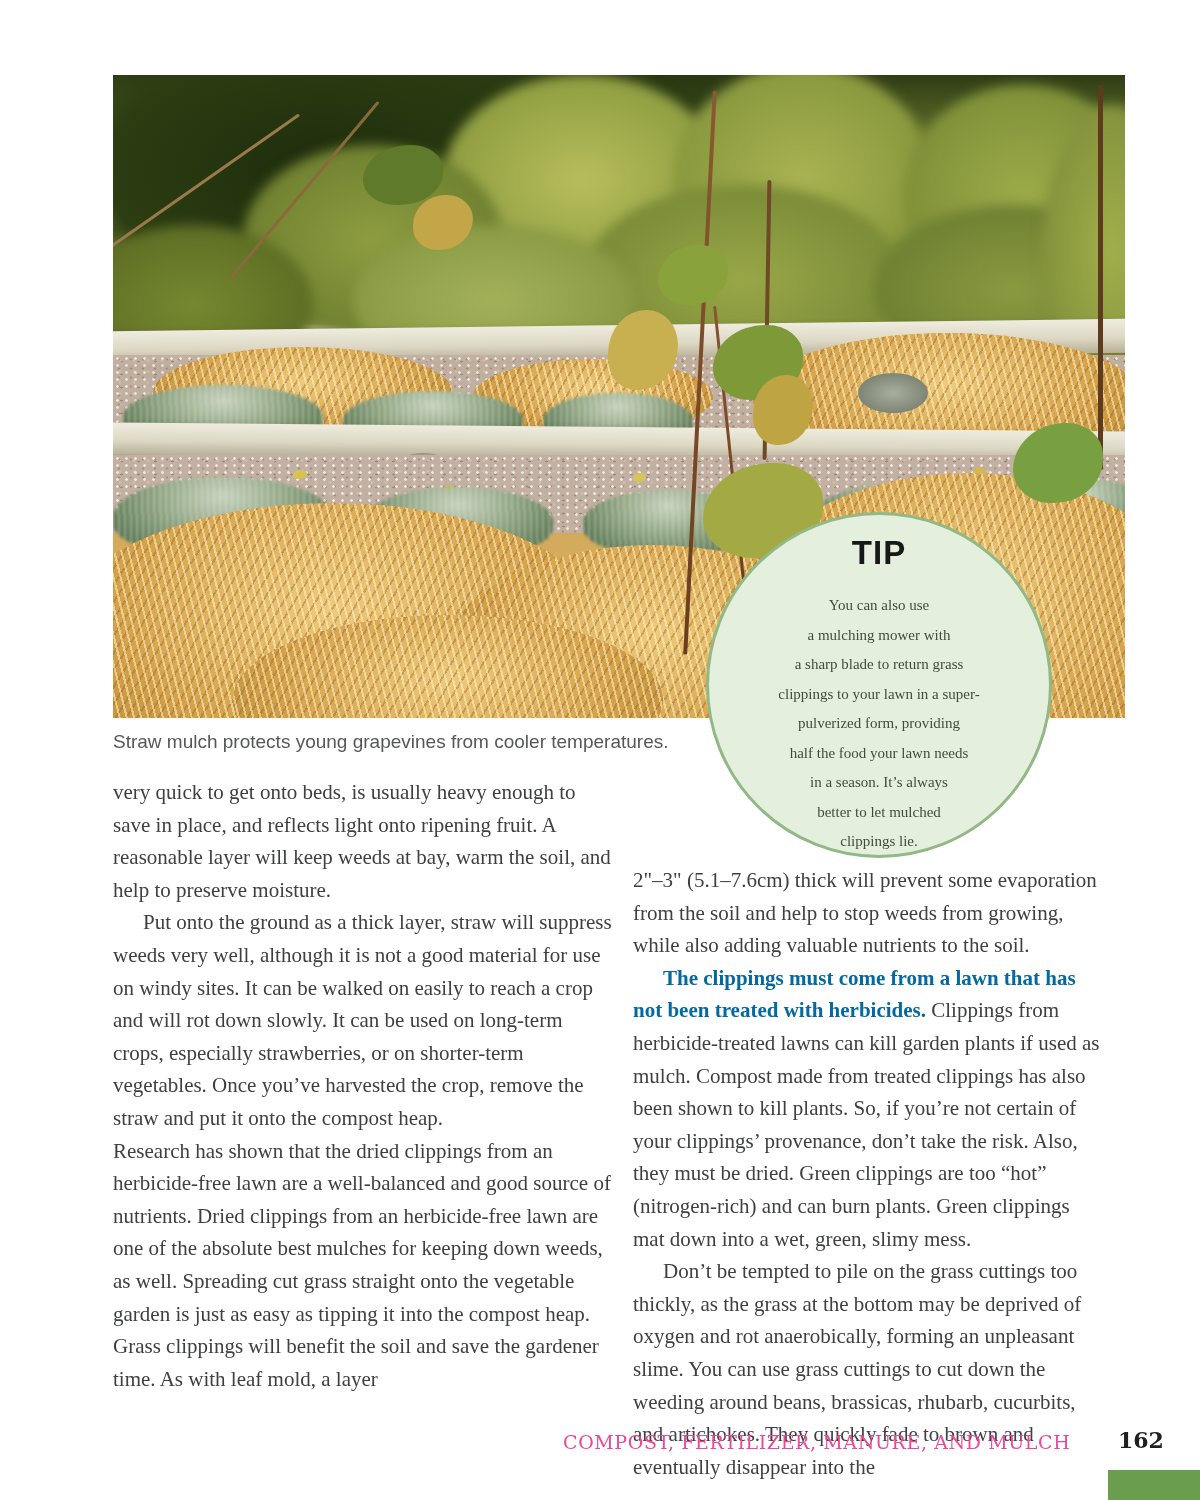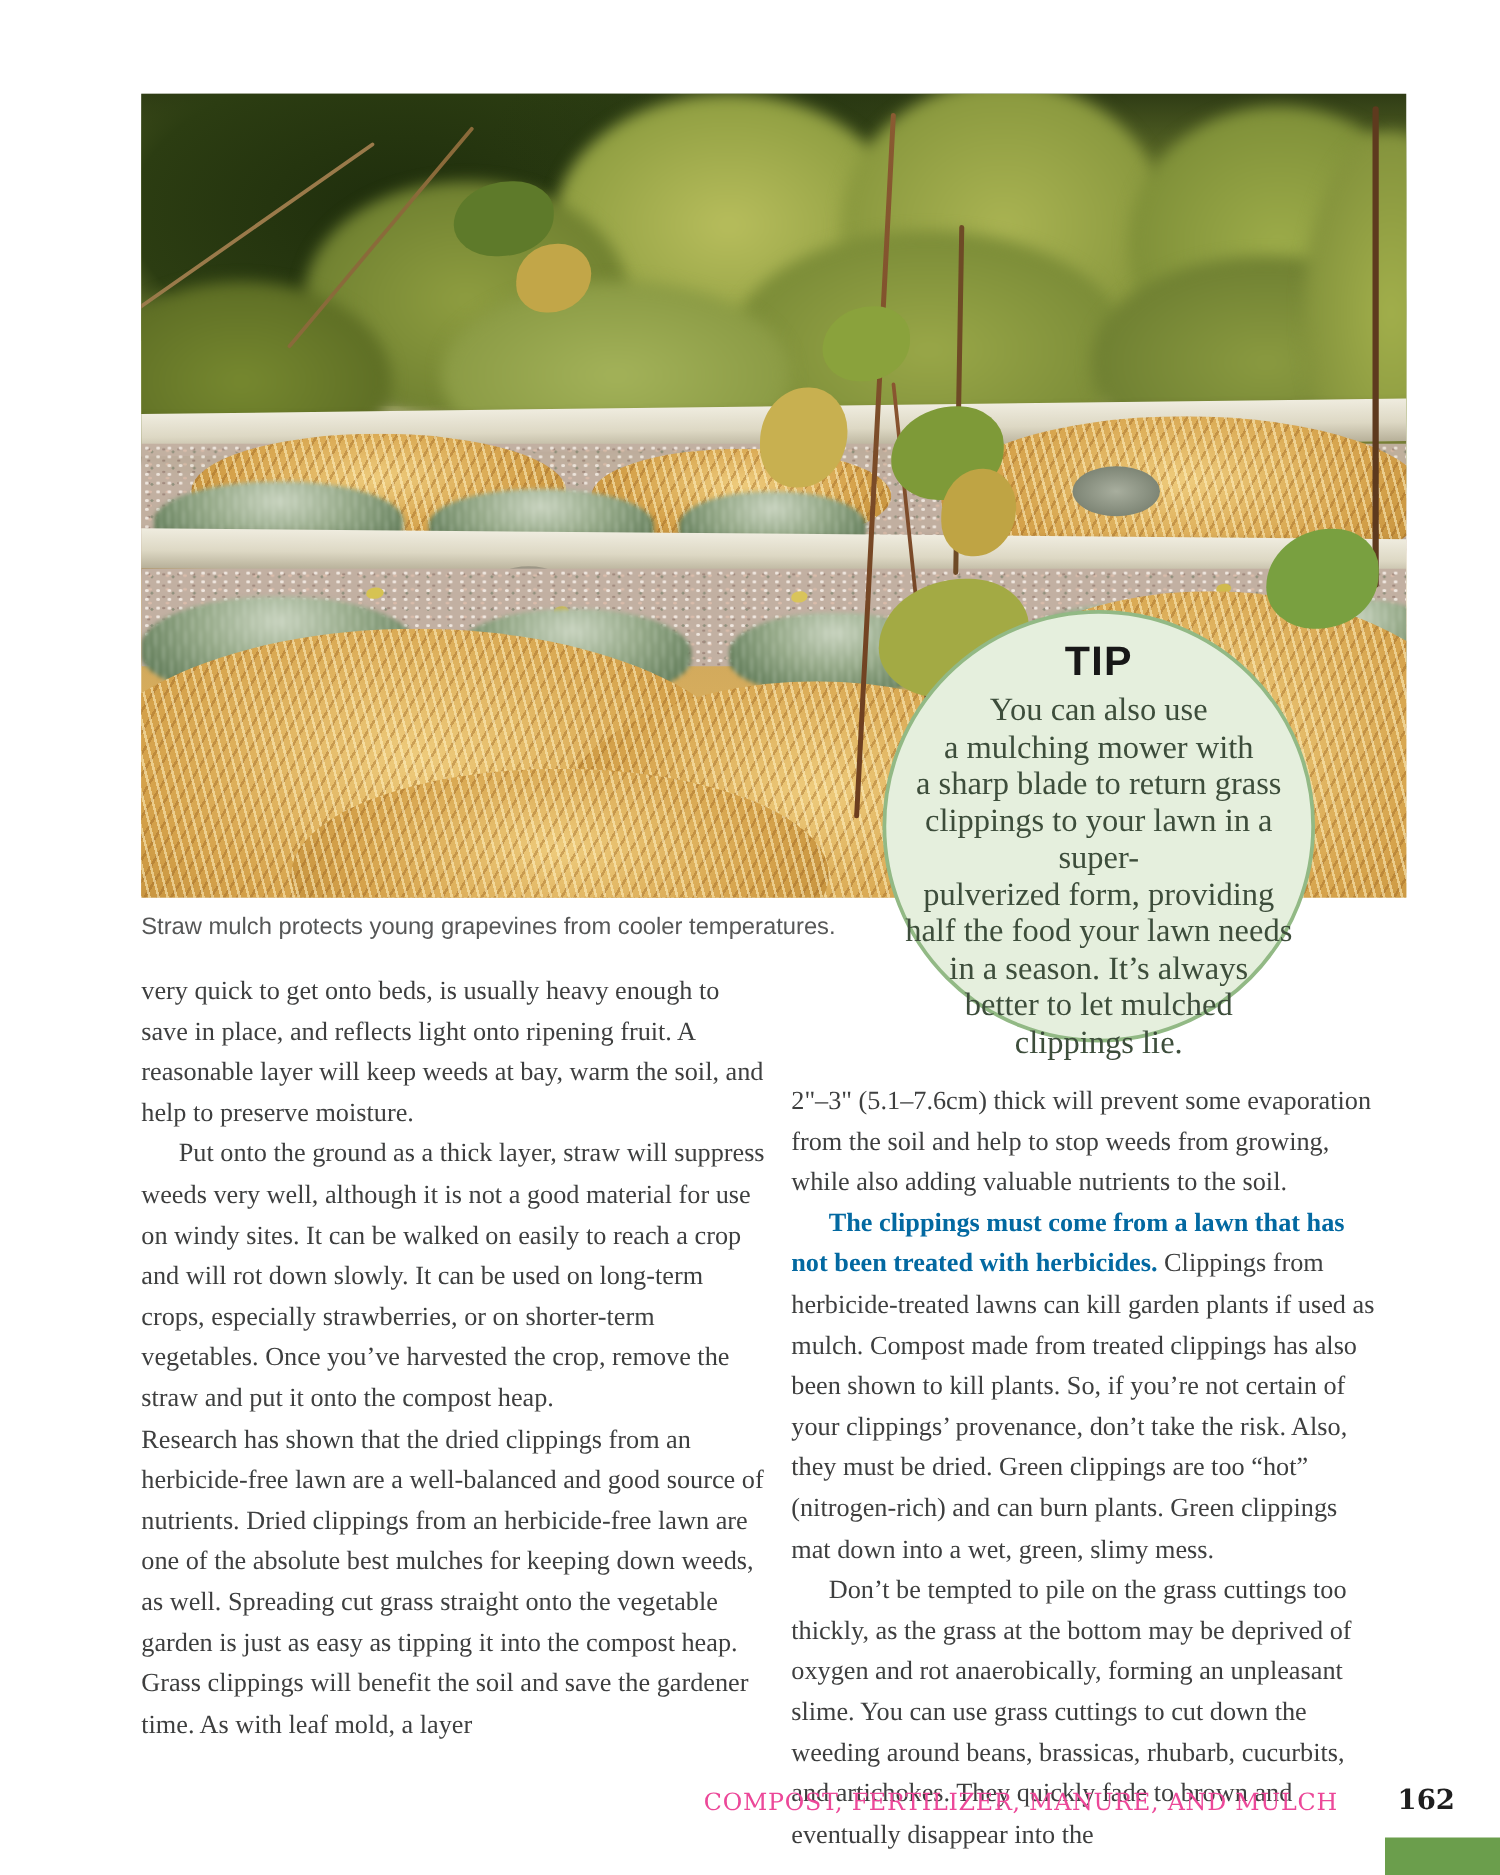--- a/index.html
+++ b/index.html
@@ -28,25 +28,25 @@
           radial-gradient(ellipse at 50% 38%,#eecb7c 0%,#d5a24b 55%,#b58230 100%);}
   .lav{border-radius:50% 50% 42% 42%;filter:blur(1.5px);
        background:
         repeating-linear-gradient(88deg,rgba(225,235,220,.5) 0 2px,rgba(0,0,0,0) 2px 6px),
         radial-gradient(ellipse at 50% 25%,#c4cfba 0%,#8ca17e 40%,#5f7a55 72%,#41603e 100%);}
   .vine{border-radius:3px;}
   .gleaf{border-radius:62% 42% 58% 44%;filter:blur(.5px);}
   .yleaf{border-radius:58% 46% 60% 42%;}
 
   
-  .tip{position:absolute;left:706px;top:488px;width:346px;height:346px;box-sizing:border-box;
+  .tip{position:absolute;left:706px;top:512px;width:346px;height:346px;box-sizing:border-box;
        background:#e5efdd;border:3px solid #92b985;border-radius:50%;z-index:6;text-align:center;}
   .tip-title{font-family:"Liberation Sans",sans-serif;font-weight:bold;font-size:33px;
              color:#181818;margin-top:19px;letter-spacing:1px;}
-  .tip-body{font-size:26px;line-height:29.5px;color:#3d4d3b;white-space:pre-line;margin-top:5px;}
+  .tip-body{font-size:15px;line-height:29.5px;color:#3d4d3b;white-space:pre-line;margin-top:19px;}
 
   
   .caption{position:absolute;left:113px;top:731px;font-family:"Liberation Sans",sans-serif;
            font-size:19px;color:#565757;}
   .col{position:absolute;font-size:21px;line-height:32.6px;color:#3e3f3f;}
   .col-left{left:113px;top:776px;width:500px;}
   .col-right{left:633px;top:864px;width:472px;}
   .col p{margin:0;}
   .indent{text-indent:30px;}
   .sect-head{font-family:"Liberation Sans",sans-serif;font-weight:bold;font-size:26px;

